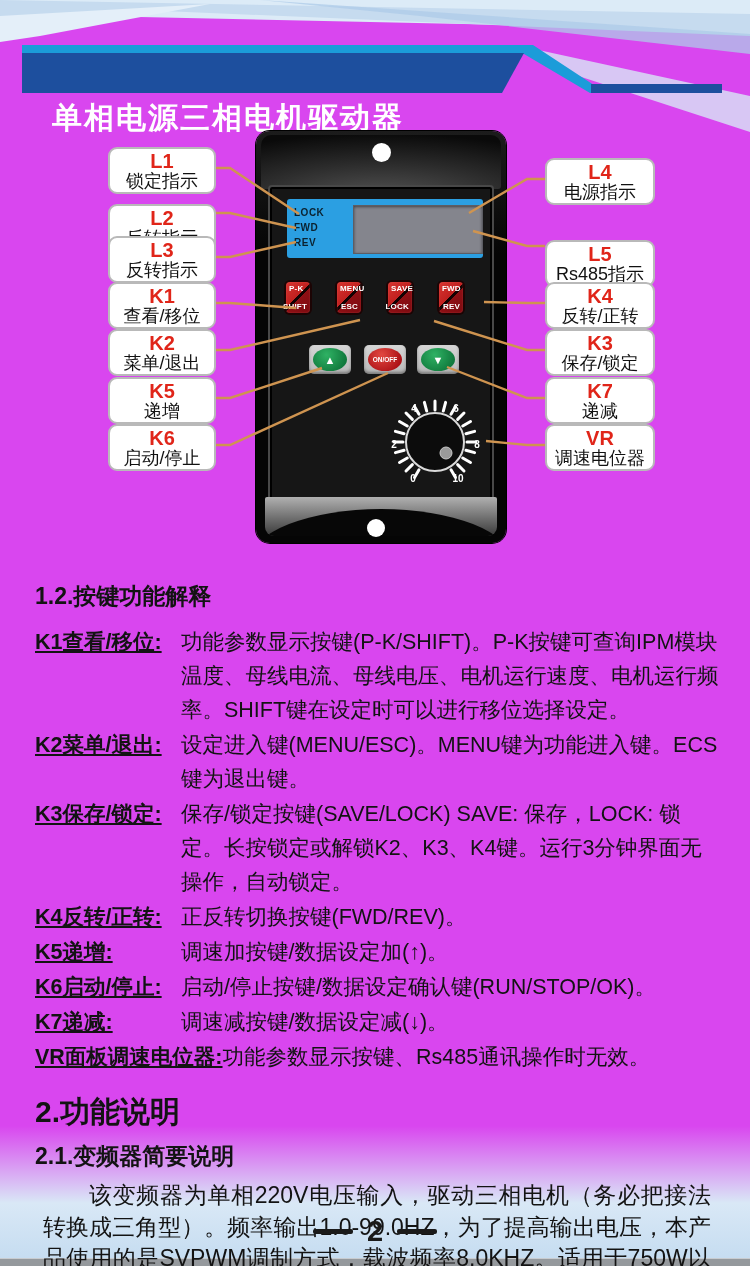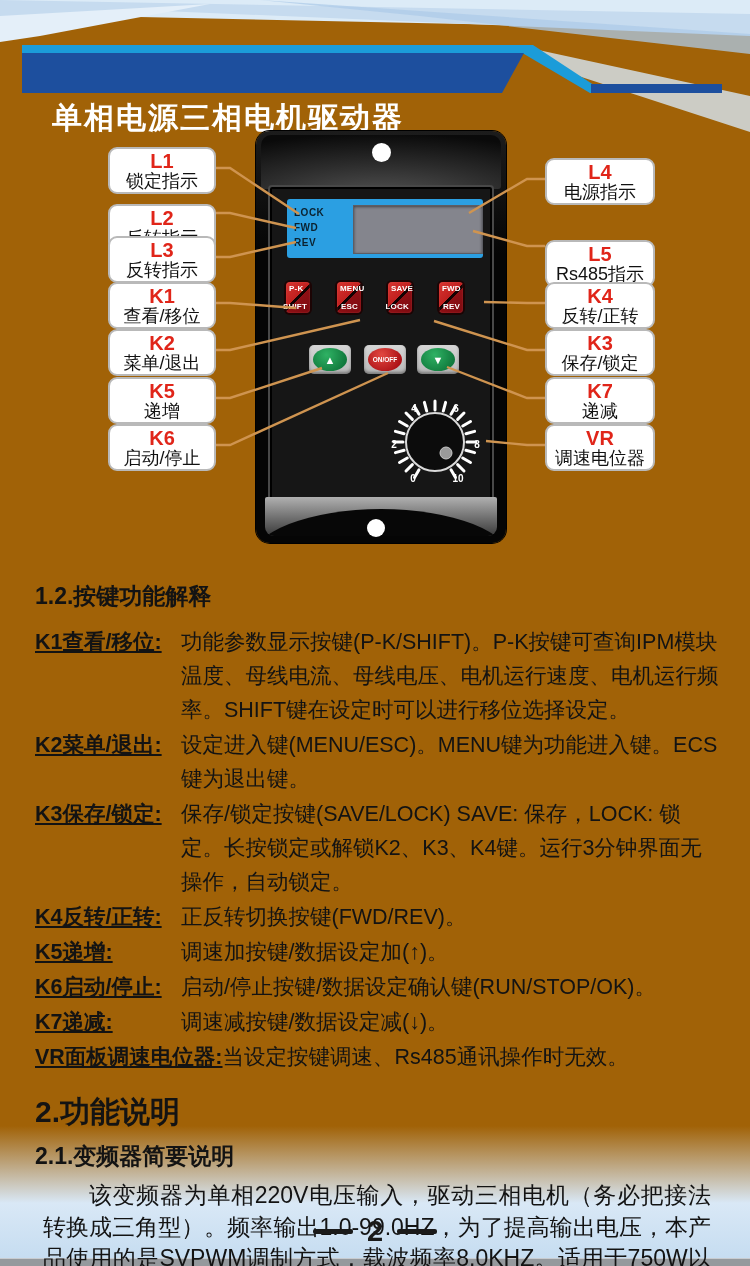--- a/index.html
+++ b/index.html
@@ -1,17 +1,17 @@
 <!DOCTYPE html>
 <html><head>
 <meta charset="utf-8">
 <style>
   html,body{margin:0;padding:0;}
   body{background:#e9e9e9;font-family:"Liberation Sans","DejaVu Sans",sans-serif;}
-  .page{position:relative;width:750px;height:1266px;margin:0 auto;background:#a16207;overflow:hidden;}
+  .page{position:relative;width:750px;height:1266px;margin:0 auto;background:#d946ef;overflow:hidden;}
 
   
   .bg-top{position:absolute;left:0;top:0;width:750px;height:132px;overflow:hidden;}
   .bg-bottom{position:absolute;left:0;bottom:0;width:750px;height:140px;
     background:linear-gradient(180deg,rgba(255,255,255,0) 0%,#d9e8f6 55%,#c3dbf0 100%);}
   .bottom-edge{position:absolute;left:0;bottom:0;width:750px;height:7px;background:#95999d;border-top:1px solid #c8ccd0;}
 
   
   .banner-wrap{position:absolute;left:0;top:40px;width:750px;height:70px;}
   .banner-title{position:absolute;left:52px;top:58px;width:460px;color:#ffffff;
@@ -283,21 +283,21 @@
     <div class="def-item">
       <span class="term">K5递增:</span><span>调速加按键/数据设定加(↑)。</span>
     </div>
     <div class="def-item">
       <span class="term">K6启动/停止:</span><span>启动/停止按键/数据设定确认键(RUN/STOP/OK)。</span>
     </div>
     <div class="def-item">
       <span class="term">K7递减:</span><span>调速减按键/数据设定减(↓)。</span>
     </div>
     <div class="def-item wide">
-      <span class="term">VR面板调速电位器:</span><span>当设定按键调速、Rs485通讯操作时无效。</span>
+      <span class="term">VR面板调速电位器:</span><span>功能参数显示按键、Rs485通讯操作时无效。</span>
     </div>
 
     <div class="h-func">2.功能说明</div>
     <div class="h-inv">2.1.变频器简要说明</div>
     <p class="para">该变频器为单相220V电压输入，驱动三相电机（务必把接法转换成三角型）。频率输出1.0-99.0HZ，为了提高输出电压，本产品使用的是SVPWM调制方式，载波频率8.0KHZ。适用于750W以下电机，最大输出功率为1100W。该变频器可以通过设定V/F补偿频率，以及设定该频率下的电压比率，任意更改V/F曲线。通过</p>
   </div>
 
   <div class="footer">
     <div class="dash"></div>
     <div class="pageno">2</div>

